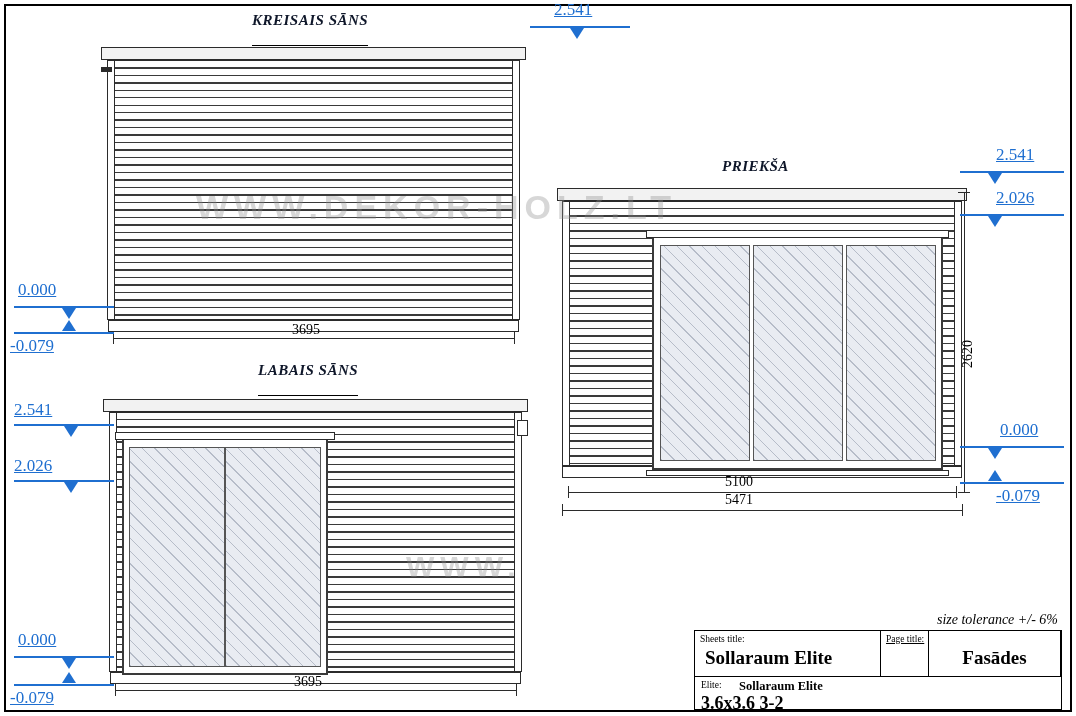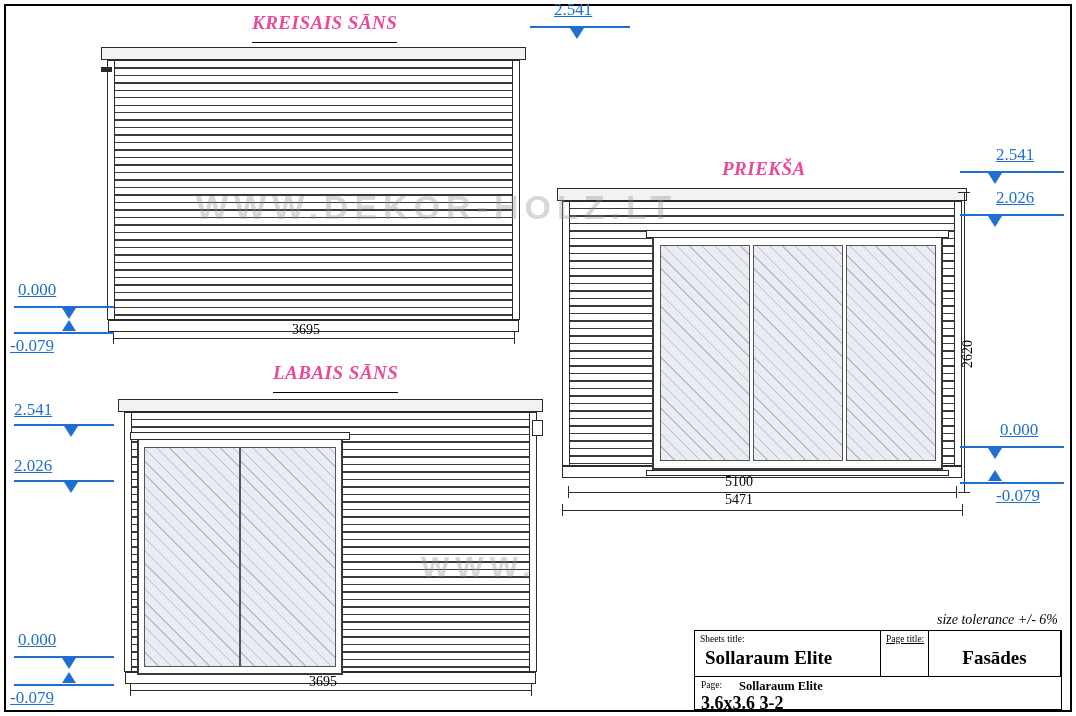--- a/index.html
+++ b/index.html
@@ -17,24 +17,24 @@
   .frame{
     position:absolute;left:4px;top:4px;width:1068px;height:708px;
     border:2px solid #000;box-sizing:border-box;
   }
 
   
   .view{position:absolute;}
   .viewtitle{
     position:absolute;
     font-style:italic;font-weight:bold;
-    font-size:19px;letter-spacing:.5px;
-    color:#ec4899;white-space:nowrap;
+    font-size:15px;letter-spacing:.5px;
+    color:#0f172a;white-space:nowrap;
     border-bottom:1.5px solid #000;
-    padding-bottom:8px;
+    padding-bottom:16px;
   }
 
   
   .body{
     position:absolute;
     border:1.5px solid #2b2b2b;
     background:
       repeating-linear-gradient(
         to bottom,
         #ffffff 0px, #ffffff 6px,
@@ -183,21 +183,21 @@
     <div class="bar" style="left:0;top:26px;width:100px;"></div>
     <div class="arrow-d" style="left:48px;top:28px;"></div>
   </div>
 
   <div class="lvl" style="left:10px;top:318px;width:104px;height:44px;">
     <div class="bar" style="left:4px;top:14px;width:100px;"></div>
     <div class="arrow-u" style="left:52px;top:2px;"></div>
     <div class="lbl" style="left:0;top:18px;">-0.079</div>
   </div>
 
-  <div class="view" style="left:17px;top:352px;width:540px;height:360px;">
+  <div class="view" style="left:2px;top:352px;width:540px;height:360px;">
     <div class="viewtitle" style="left:256px;top:10px;">LABAIS SĀNS</div>
 
     <div class="roofslab" style="left:101px;top:47px;width:425px;height:13px;"></div>
     <div class="body" style="left:113px;top:60px;width:401px;height:260px;"></div>
     <div class="plinth" style="left:108px;top:320px;width:411px;height:12px;"></div>
     <div class="roofslab" style="left:107px;top:60px;width:8px;height:260px;background:#ffffff;"></div>
     <div class="roofslab" style="left:512px;top:60px;width:8px;height:260px;background:#ffffff;"></div>
     <div style="position:absolute;left:515px;top:68px;width:9px;height:14px;background:#ffffff;border:1.5px solid #2b2b2b;"></div>
 
     <div class="winframe" style="left:120px;top:85px;width:206px;height:238px;"></div>
@@ -305,18 +305,18 @@
     <div class="tb-cell" style="display:grid;grid-template-columns:48px 1fr;">
       <div style="border-right:1.5px solid #000;position:relative;">
         <span class="tb-small" style="line-height:11px;width:44px;text-decoration:underline;">Page title:</span>
       </div>
       <div style="position:relative;">
         <span class="tb-big center">Fasādes</span>
       </div>
     </div>
 
     <div class="tb-cell tb-row2 code-cell" style="border-bottom:none;border-right:none;">
-      <span class="code-tag">Page:</span>
+      <span class="code-tag">Elite:</span>
       <span class="code-line1" style="left:44px;top:2px;">Sollaraum Elite</span>
       <span class="code-line2">3.6x3.6 3-2</span>
     </div>
   </div>
 </div>
 
 </body></html>

